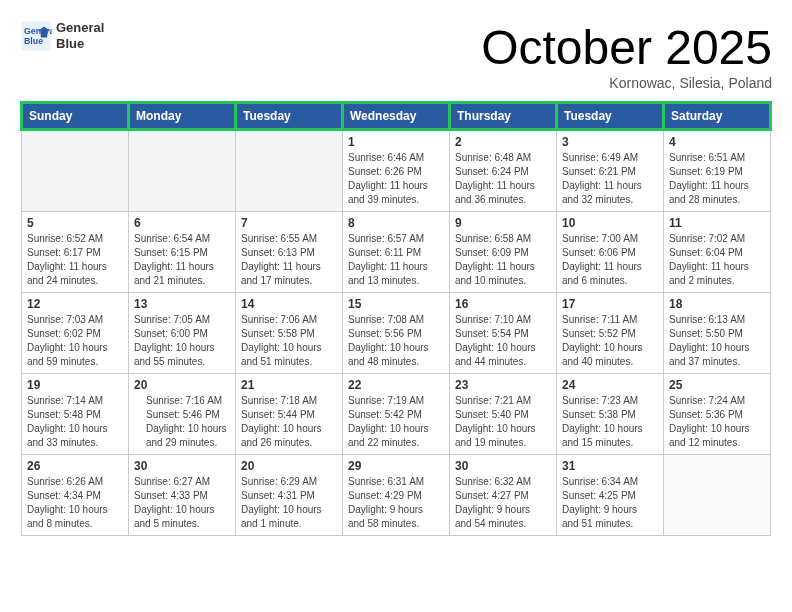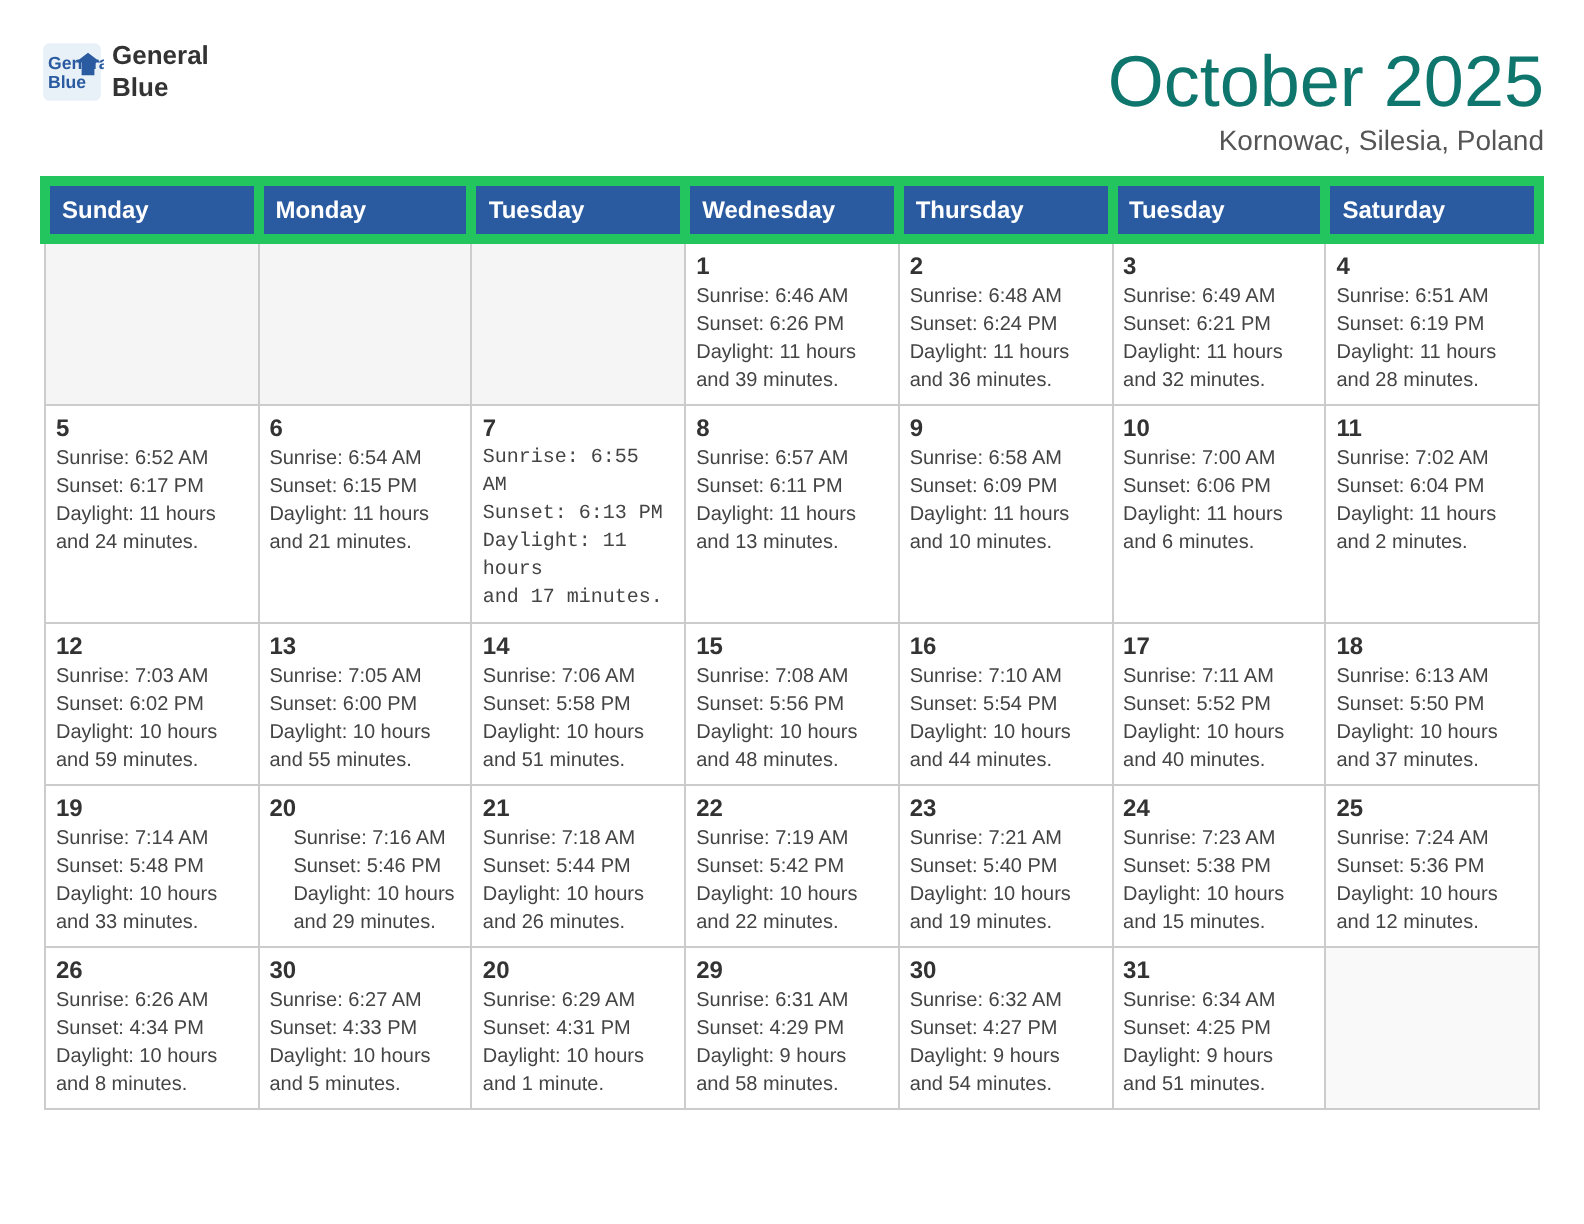--- a/index.html
+++ b/index.html
@@ -28,41 +28,41 @@
       line-height: 1.2;
     }
     .logo-icon {
       width: 32px;
       height: 32px;
     }
     .title-block {
       text-align: right;
     }
     .month-title {
-      font-size: 36px;
+      font-size: 48px;
       font-weight: 300;
-      color: #0f766e;
+      color: #000000;
     }
     .location {
       font-size: 14px;
       color: #555;
     }
     .calendar {
       width: 100%;
       border-collapse: collapse;
       border: 1px solid #ccc;
     }
     .calendar th {
       background: #2a5aa0;
       color: #fff;
       font-size: 12px;
       font-weight: bold;
       padding: 5px 6px;
       text-align: left;
-      border: 5px solid #22c55e;
+      border: 3px solid #22c55e;
     }
     .calendar td {
       vertical-align: top;
       border: 1px solid #ccc;
       padding: 4px 5px;
       width: calc(100% / 7);
       min-height: 80px;
       font-size: 10px;
       color: #333;
       background: #fff;
@@ -164,21 +164,21 @@
         </td>
         <td>
           <span class="day-num">6</span>
           <div class="day-info" style="white-space: pre-line;">Sunrise: 6:54 AM
 Sunset: 6:15 PM
 Daylight: 11 hours
 and 21 minutes.</div>
         </td>
         <td>
           <span class="day-num">7</span>
-          <div class="day-info" style="white-space: pre-line; font-family: Liberation Mono, monospace;">Sunrise: 6:55 AM
+          <div class="day-info" style="white-space: pre-line;">Sunrise: 6:55 AM
 Sunset: 6:13 PM
 Daylight: 11 hours
 and 17 minutes.</div>
         </td>
         <td>
           <span class="day-num">8</span>
           <div class="day-info" style="white-space: pre-line;">Sunrise: 6:57 AM
 Sunset: 6:11 PM
 Daylight: 11 hours
 and 13 minutes.</div>

